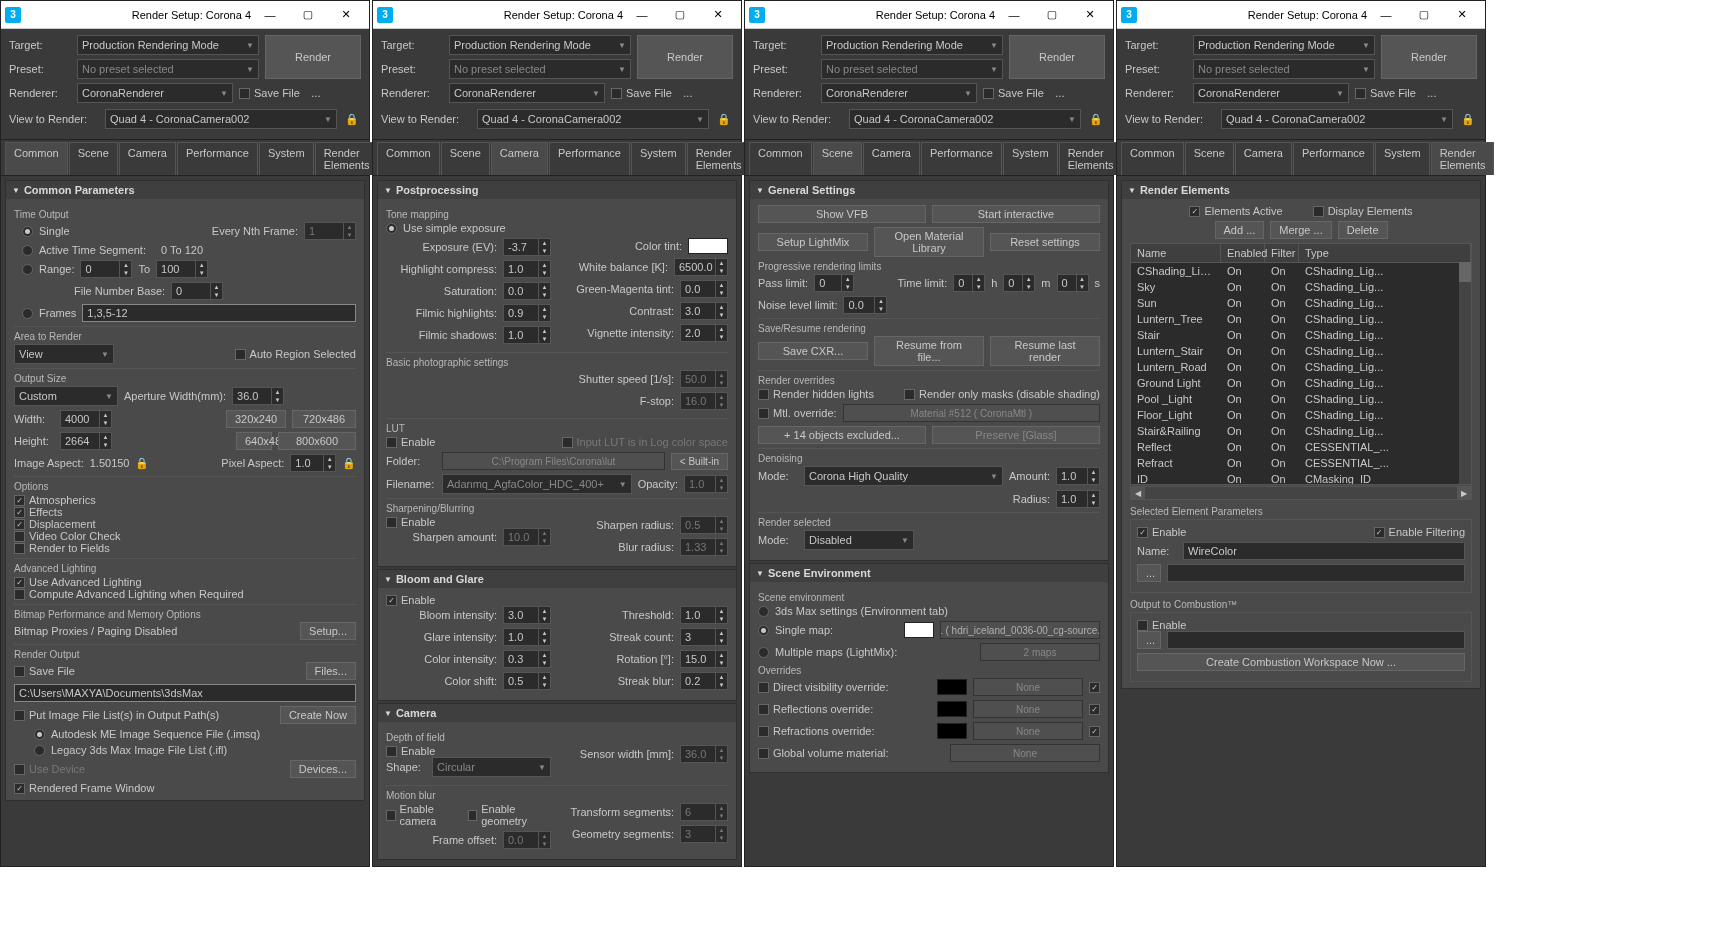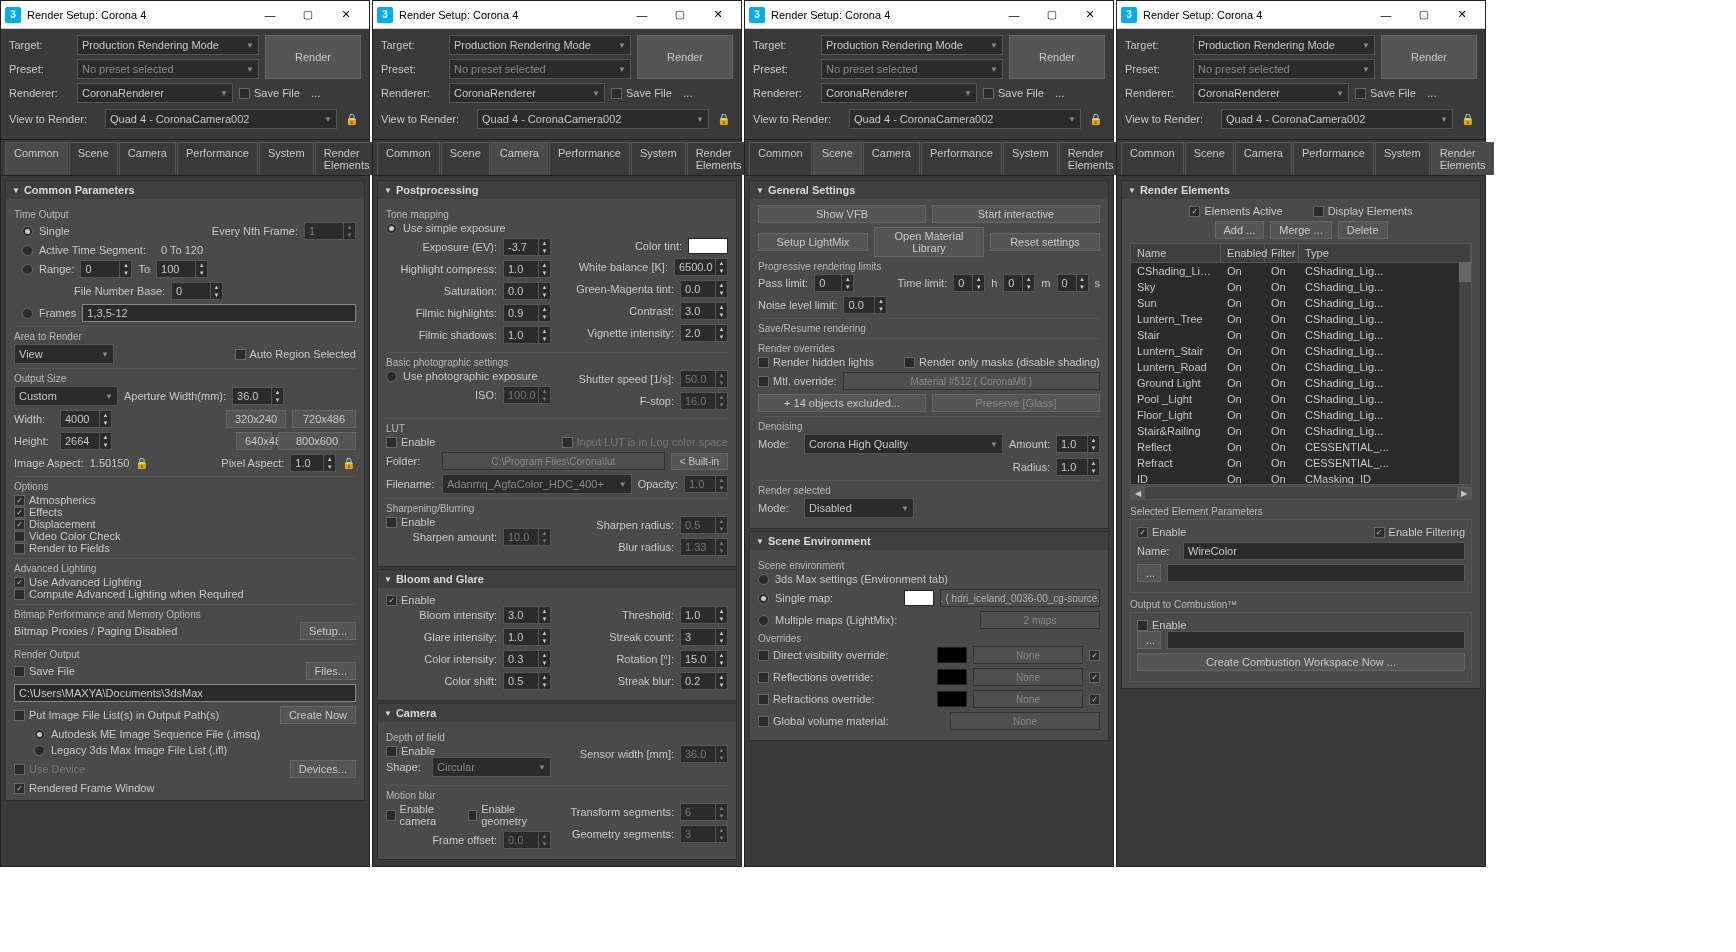--- a/index.html
+++ b/index.html
@@ -1,20 +1,20 @@
 <!DOCTYPE html>
 <html><head>
 <meta charset="utf-8">
 <style>
 * { box-sizing: border-box; margin: 0; padding: 0; font-family: "Segoe UI", Arial, sans-serif; font-size: 11px; }
 body { background: #fff; display: flex; gap: 2px; }
 .window { width: 370px; background: #3a3a3a; color: #c8c8c8; display: flex; flex-direction: column; border: 1px solid #222; }
 .titlebar { background: #fff; color: #000; display: flex; align-items: center; height: 28px; padding: 0 4px; border-bottom: 1px solid #ccc; }
 .titlebar .icon3 { width: 16px; height: 16px; background: #00aeef; color: #fff; display: flex; align-items: center; justify-content: center; font-weight: bold; font-size: 10px; border-radius: 2px; margin-right: 6px; }
-.titlebar .title { flex: 1; color: #000; }
+.titlebar .title { flex: 1; color: #000; text-align: right; }
 .titlebar .winbtn { width: 38px; height: 28px; display: flex; align-items: center; justify-content: center; color: #000; cursor: pointer; }
 .topform { background: #3a3a3a; padding: 6px 8px; }
 .row { display: flex; align-items: center; margin-bottom: 4px; gap: 6px; }
 .lbl { width: 62px; color: #c8c8c8; }
 .lbl-w { width: 90px; color: #c8c8c8; }
 .dropdown { background: #2b2b2b; border: 1px solid #555; color: #c8c8c8; height: 20px; padding: 0 4px; display: flex; align-items: center; justify-content: space-between; flex: 1; cursor: pointer; }
 .dropdown .arrow { font-size: 8px; color: #888; }
 .renderbtn { width: 96px; height: 44px; background: #555; border: 1px solid #666; display: flex; align-items: center; justify-content: center; cursor: pointer; margin-left: 6px; }
 .chk { display: flex; align-items: center; gap: 4px; cursor: pointer; }
 .chkbox { width: 11px; height: 11px; border: 1px solid #666; background: #2b2b2b; display: inline-flex; align-items: center; justify-content: center; font-size: 8px; color: #c8c8c8; }
@@ -498,36 +498,20 @@
                   </span>
                 </div>
               </div>
         </div>
       </div>
       <hr class="sep">
       <div class="subhdr">Basic photographic settings</div>
       <div class="twocol">
         <div>
           <div class="row">
-                <span class="radio"></span>
-                <span>Use photographic exposure</span>
-              </div>
-          <div class="row">
-                <span class="rlabel">ISO:</span>
-                <div class="spinner dim" style="width:48px">
-                  <span>100.0</span>
-                  <span class="sparrows">
-                    <span>▲</span>
-                    <span>▼</span>
-                  </span>
-                </div>
-              </div>
-        </div>
-        <div>
-          <div class="row">
                 <span class="rlabel">Shutter speed [1/s]:</span>
                 <div class="spinner dim" style="width:48px">
                   <span>50.0</span>
                   <span class="sparrows">
                     <span>▲</span>
                     <span>▼</span>
                   </span>
                 </div>
               </div>
           <div class="row">
@@ -921,20 +905,25 @@
         <div class="spinner" style="width:44px">
               <span>0.0</span>
               <span class="sparrows">
                 <span>▲</span>
                 <span>▼</span>
               </span>
             </div>
           </div>
       <hr class="sep">
       <div class="subhdr">Save/Resume rendering</div>
+      <div class="row">
+            <div class="btn" style="flex:1">Save CXR...</div>
+        <div class="btn" style="flex:1">Resume from file...</div>
+        <div class="btn" style="flex:1">Resume last render</div>
+          </div>
       <hr class="sep">
       <div class="subhdr">Render overrides</div>
       <div class="row">
             <span class="chk">
               <span class="chkbox"></span>
               <span>Render hidden lights</span>
             </span>
         <span style="flex:1"></span>
             <span class="chk">
               <span class="chkbox"></span>

